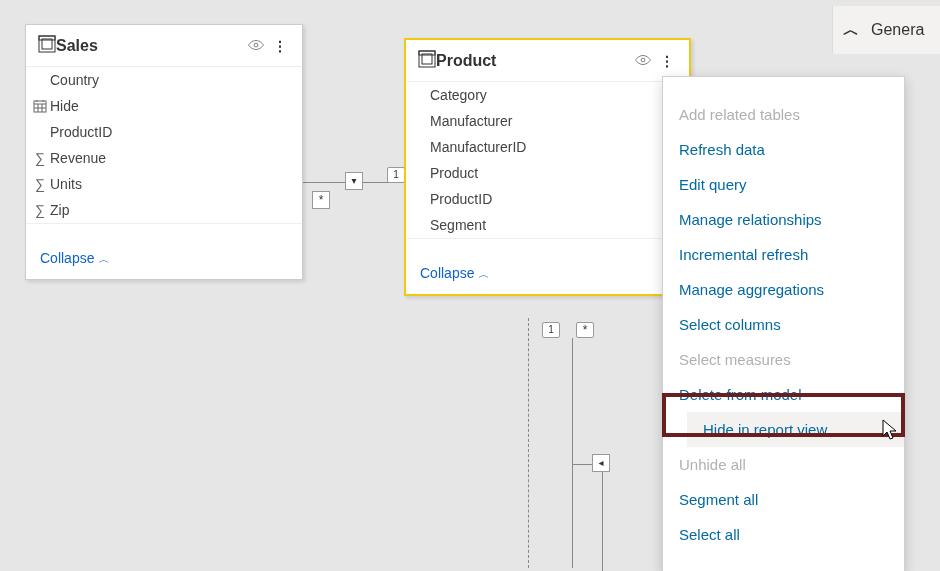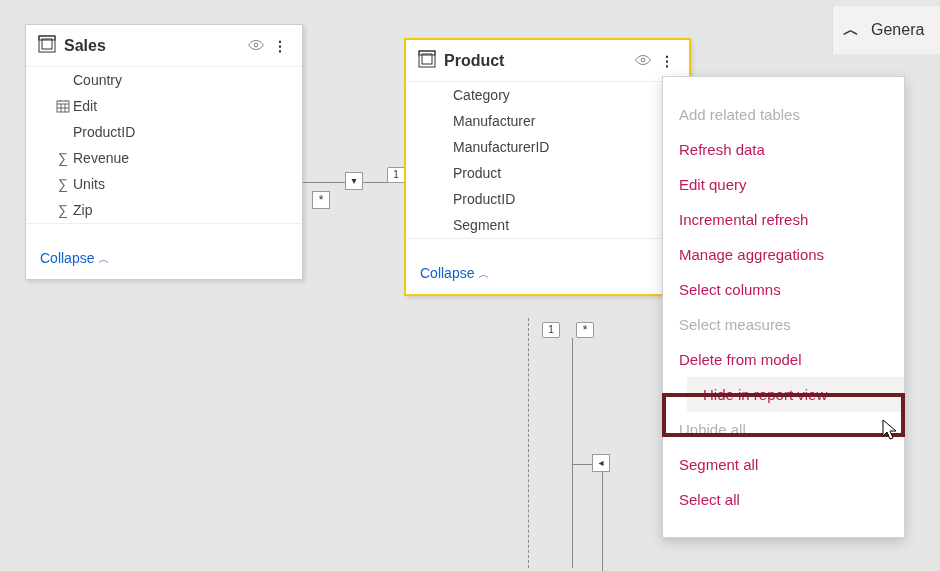--- a/index.html
+++ b/index.html
@@ -43,26 +43,25 @@
   .card-header {
     display: flex;
     align-items: center;
     padding: 10px 10px 10px 12px;
     border-bottom: 1px solid #eee;
   }
   .card-header .title {
     font-weight: 600;
     font-size: 16px;
     flex: 1;
-    padding-left: 8px;
   }
   .field-row {
     display: flex;
     align-items: center;
-    padding: 5px 27px;
+    padding: 5px 4px;
     font-size: 14px;
     color: #444;
   }
   .field-icon { width: 20px; display:inline-flex; justify-content:center; color:#666; }
   .collapse-link {
     color: #1062cc;
     padding: 26px 14px 12px;
     font-size: 14px;
     cursor: pointer;
     border-top: 1px solid #eee;
@@ -91,21 +90,21 @@
     left: 662px;
     width: 243px;
     background: #fff;
     border: 1px solid #d0d0d0;
     box-shadow: 0 4px 12px rgba(0,0,0,0.18);
     padding: 20px 0;
   }
   .menu-item {
     padding: 9px 16px;
     font-size: 15px;
-    color: #be185d;
+    color: #0369a1;
     cursor: pointer;
   }
   .menu-item.disabled { color: #b3b0ad; cursor: default; }
   .menu-item.hover { background: #f3f2f1; margin-left: 24px; }
   .highlight-box {
     position: absolute;
     border: 4px solid #6a1e1e;
     pointer-events: none;
   }
   #hl-hide { top: 393px; left: 662px; width: 243px; height: 44px; }
@@ -161,21 +160,21 @@
         <svg width="14" height="14" viewBox="0 0 14 14">
           <rect x="1" y="2" width="12" height="11" stroke="#666" fill="none"></rect>
           <line x1="1" y1="5" x2="13" y2="5" stroke="#666"></line>
           <line x1="4" y1="1" x2="4" y2="3" stroke="#666"></line>
           <line x1="10" y1="1" x2="10" y2="3" stroke="#666"></line>
           <line x1="5" y1="5" x2="5" y2="13" stroke="#666"></line>
           <line x1="9" y1="5" x2="9" y2="13" stroke="#666"></line>
           <line x1="1" y1="9" x2="13" y2="9" stroke="#666"></line>
         </svg>
       </span>
-      <span>Edit</span>
+      <span>Hide</span>
     </div>
   <div class="field-row">
       <span class="field-icon"></span>
       <span>ProductID</span>
     </div>
   <div class="field-row">
       <span class="field-icon">∑</span>
       <span>Revenue</span>
     </div>
   <div class="field-row">
@@ -236,20 +235,21 @@
 
 <div class="props-panel">
   <span class="chev">︿</span>
   <span>Genera</span>
 </div>
 
 <div class="context-menu">
   <div class="menu-item disabled">Add related tables</div>
   <div class="menu-item">Refresh data</div>
   <div class="menu-item">Edit query</div>
+  <div class="menu-item">Manage relationships</div>
   <div class="menu-item">Incremental refresh</div>
   <div class="menu-item">Manage aggregations</div>
   <div class="menu-item">Select columns</div>
   <div class="menu-item disabled">Select measures</div>
   <div class="menu-item">Delete from model</div>
   <div class="menu-item hover">Hide in report view</div>
   <div class="menu-item disabled">Unhide all</div>
   <div class="menu-item">Segment all</div>
   <div class="menu-item">Select all</div>
 </div>

